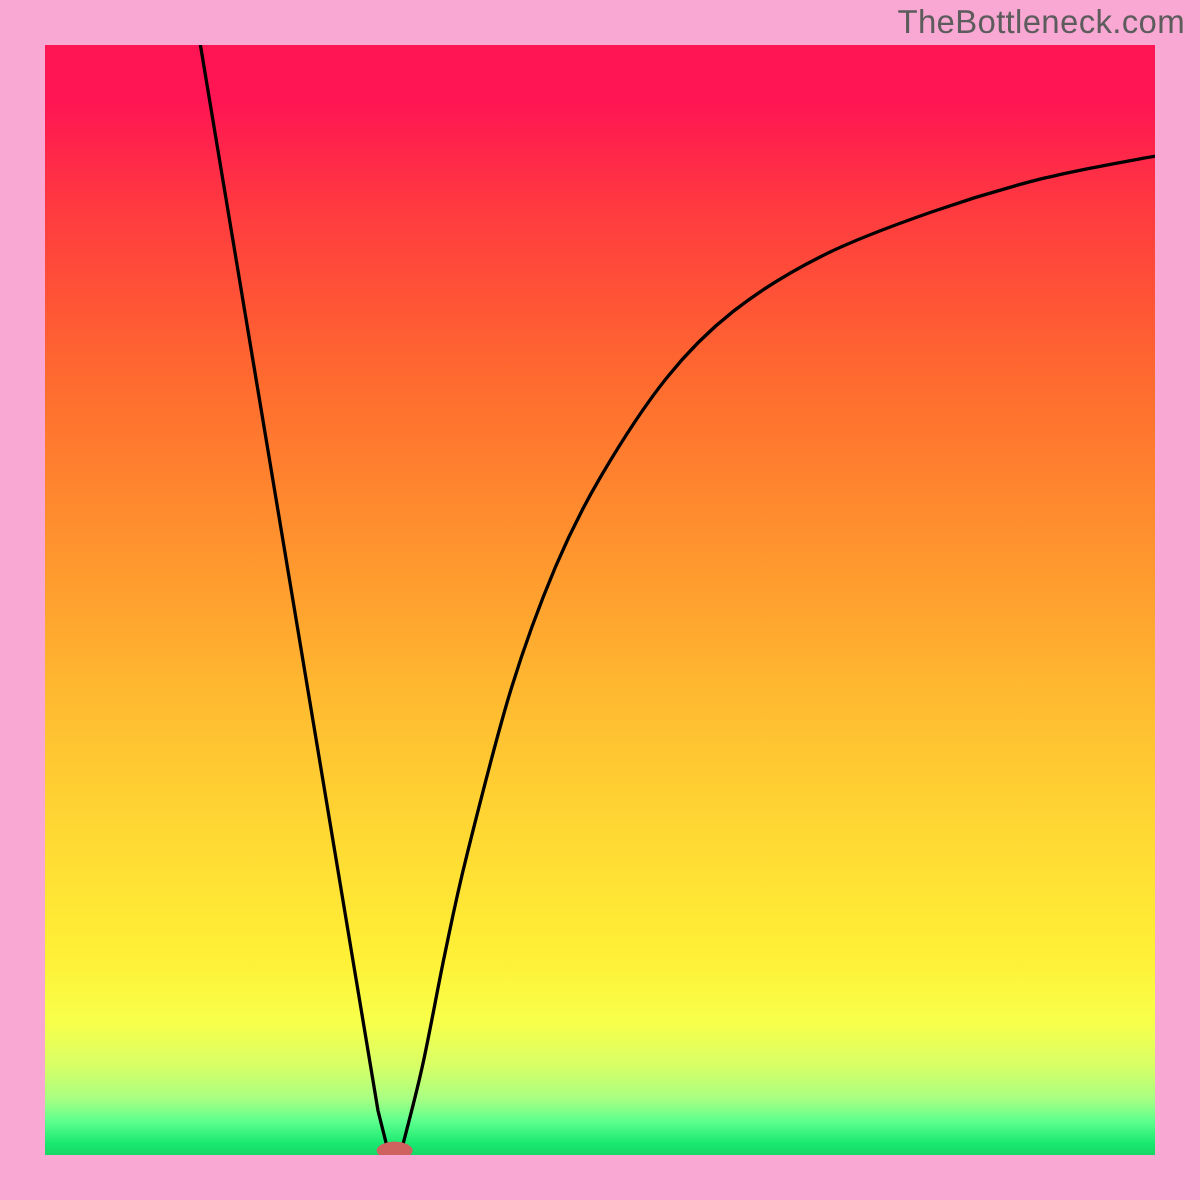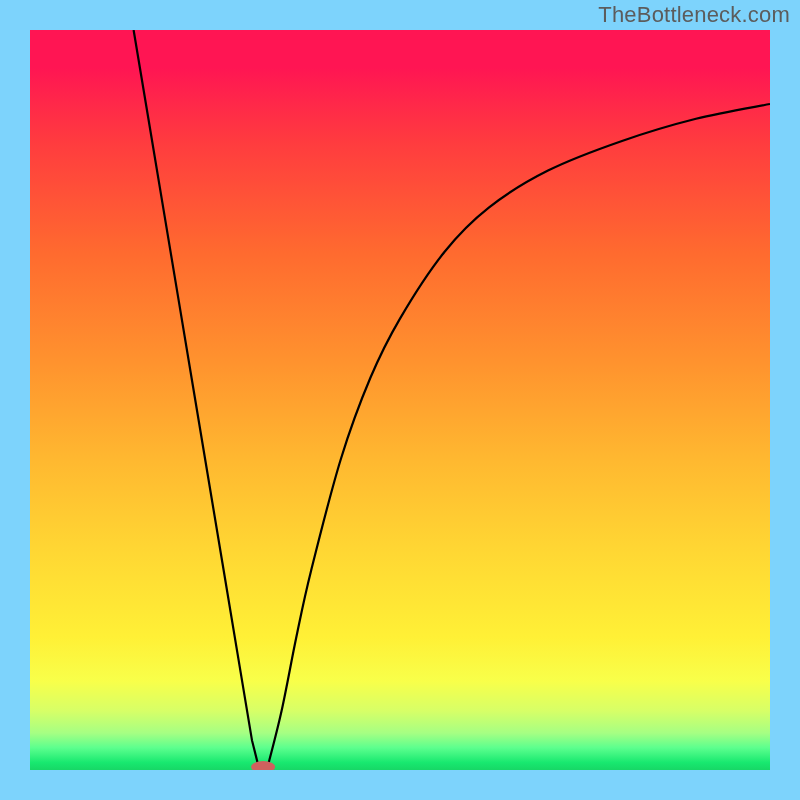--- a/index.html
+++ b/index.html
@@ -8,21 +8,21 @@
     width: 800px;
     height: 800px;
     overflow: hidden;
     background: #000;
     font-family: Arial, Helvetica, sans-serif;
   }
   .frame {
     position: relative;
     width: 800px;
     height: 800px;
-    background: #7dd3fc;
+    background: #f9a8d4;
   }
   .watermark {
     position: absolute;
     top: 2px;
     right: 10px;
     color: #5c5c5c;
     font-size: 22px;
     font-weight: 500;
     letter-spacing: 0.2px;
     z-index: 10;

